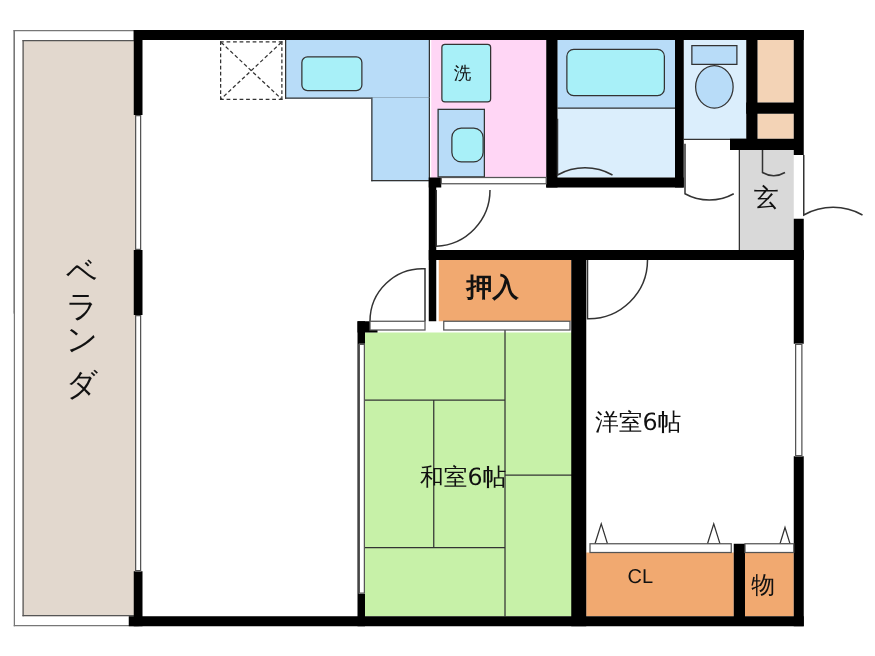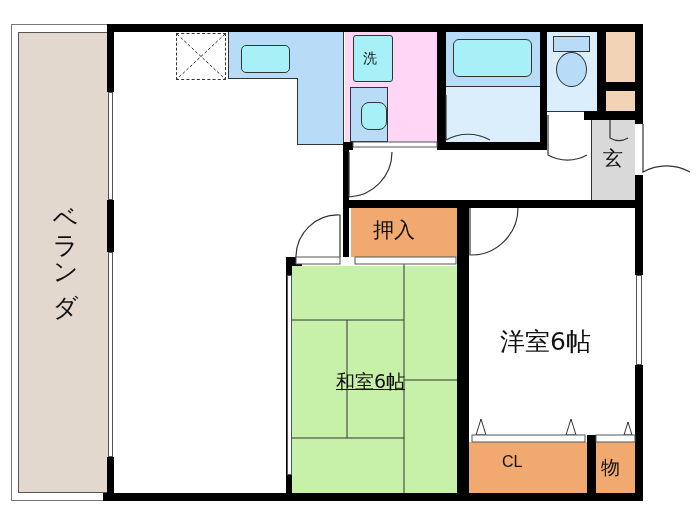--- a/index.html
+++ b/index.html
@@ -66,35 +66,35 @@
 <div class="abs" style="left:553px;top:36px;width:37px;height:16px;background:#b8dcf8;border:1.2px solid #333;"></div>
 <div class="abs" style="left:556px;top:52px;width:31px;height:35px;background:#b8dcf8;border:1.2px solid #333;border-radius:50%;"></div>
 
 <div class="abs" style="left:606px;top:32px;width:29px;height:50px;background:#f3d3b6;"></div>
 <div class="abs" style="left:606px;top:91px;width:29px;height:20px;background:#f3d3b6;"></div>
 
 <div class="abs" style="left:591px;top:120px;width:44px;height:80px;background:#d9d9d9;border-left:1px solid #333;"></div>
 <div class="lbl" style="left:603px;top:145px;font-size:20px;">玄</div>
 
 <div class="abs" style="left:351px;top:208px;width:106px;height:49px;background:#f1a970;"></div>
-<div class="lbl" style="left:373px;top:216px;font-size:21px;">押入</div>
+<div class="lbl" style="left:373px;top:216px;font-size:21px;font-weight:bold;">押入</div>
 
 <div class="abs" style="left:292px;top:266px;width:167px;height:227px;background:#c7f1a8;"></div>
 <svg width="700" height="525">
   <g stroke="#333" stroke-width="1" fill="none">
     <line x1="404" y1="263" x2="404" y2="493"></line>
     <line x1="292" y1="320" x2="404" y2="320"></line>
     <line x1="292" y1="438" x2="404" y2="438"></line>
     <line x1="347" y1="320" x2="347" y2="438"></line>
     <line x1="404" y1="380" x2="459" y2="380"></line>
   </g>
 </svg>
-<div class="lbl" style="left:336px;top:369px;font-size:19px;text-decoration:underline;">和室6帖</div>
+<div class="lbl" style="left:336px;top:369px;font-size:19px;">和室6帖</div>
 
-<div class="lbl" style="left:500px;top:325px;font-size:25px;">洋室6帖</div>
+<div class="lbl" style="left:476px;top:325px;font-size:19px;">洋室6帖</div>
 
 <div class="abs" style="left:469px;top:442px;width:118px;height:51px;background:#f1a970;"></div>
 <div class="lbl" style="left:502px;top:453px;font-size:16px;font-family:'Liberation Sans',sans-serif;">CL</div>
 <div class="abs" style="left:596px;top:442px;width:39px;height:51px;background:#f1a970;"></div>
 <div class="lbl" style="left:601px;top:455px;font-size:19px;">物</div>
 
 <div class="wall" style="left:107px;top:24px;width:536px;height:8px;"></div>
 <div class="wall" style="left:103px;top:493px;width:540px;height:8px;"></div>
 <div class="wall" style="left:107px;top:24px;width:7px;height:68px;"></div>
 <div class="wall" style="left:107px;top:200px;width:7px;height:52px;"></div>

